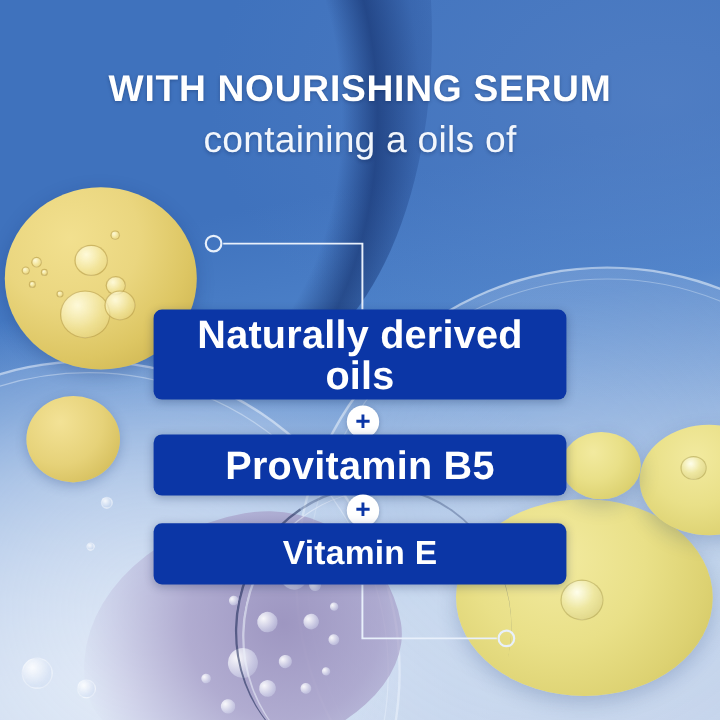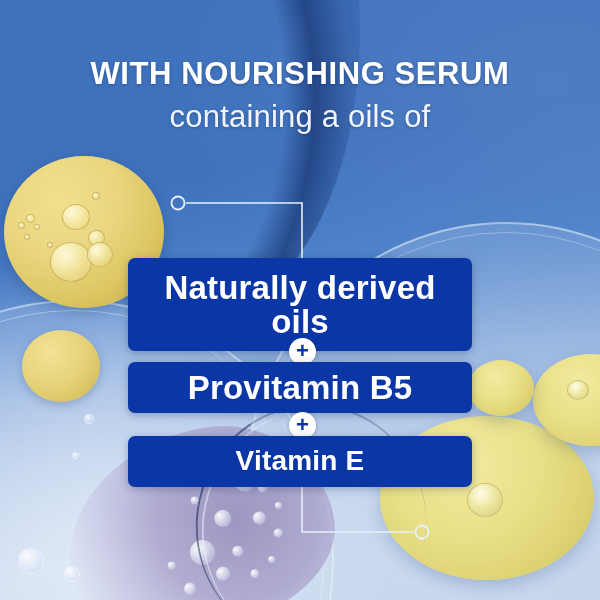--- a/index.html
+++ b/index.html
@@ -174,21 +174,21 @@
     background:#0b36a6;
     border-radius:7px;
     color:#ffffff;
     display:flex;align-items:center;justify-content:center;
     text-align:center;
     font-weight:bold;
     line-height:1.02;
     box-shadow:0 2px 8px rgba(8,26,70,.28);
     letter-spacing:.2px;
   }
-  #box-oils{top:258px;height:93px;font-size:33px;padding:0 14px;}
+  #box-oils{top:258px;height:75px;font-size:33px;padding:0 14px;}
   #box-b5{top:362px;height:51px;font-size:33px;}
   #box-ve{top:436px;height:51px;font-size:28px;}
 
   .plus{
     position:absolute;
     left:289px;width:27px;height:27px;
     border-radius:50%;
     background:#ffffff;
     color:#0b36a6;
     display:flex;align-items:center;justify-content:center;

